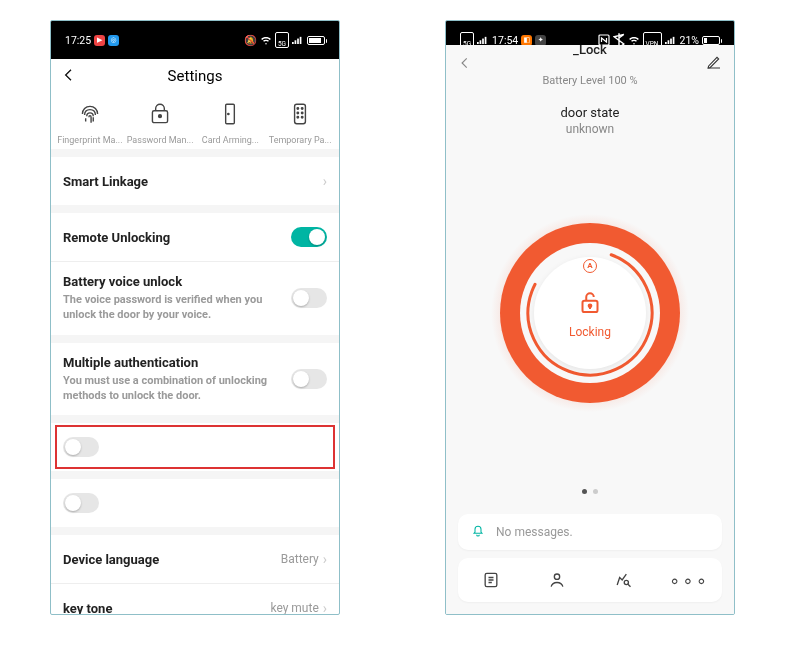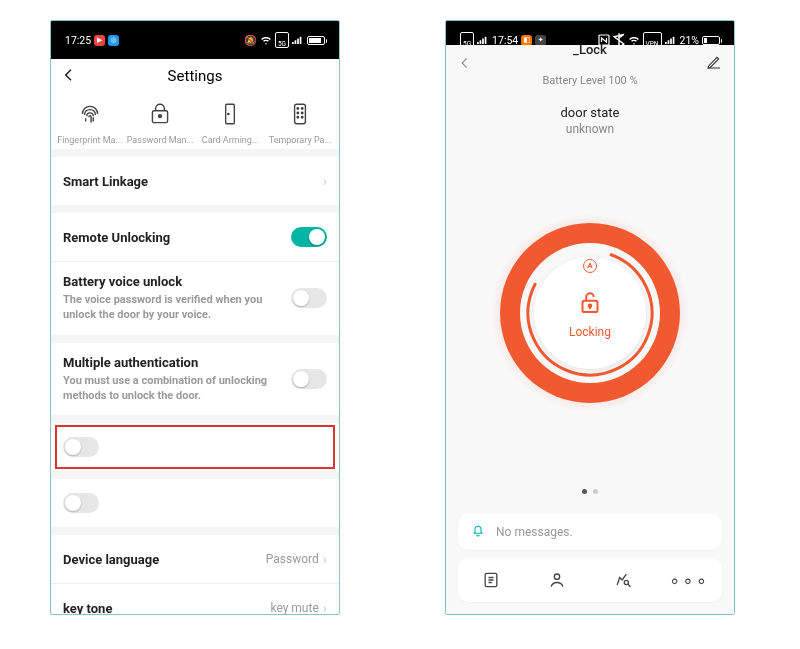--- a/index.html
+++ b/index.html
@@ -415,21 +415,21 @@
     <div class="toggle">
         <div class="knob"></div>
       </div>
   </div>
   <div class="divider"></div>
 
   <div class="row">
     <div class="main">
         <div class="title">Device language</div>
       </div>
-    <span class="rtext">Password</span>
+    <span class="rtext">Battery</span>
     <span class="chev">›</span>
   </div>
   <div class="divider-thin"></div>
   <div class="row">
     <div class="main">
         <div class="title">key tone</div>
       </div>
     <span class="rtext">key mute</span>
     <span class="chev">›</span>
   </div>

